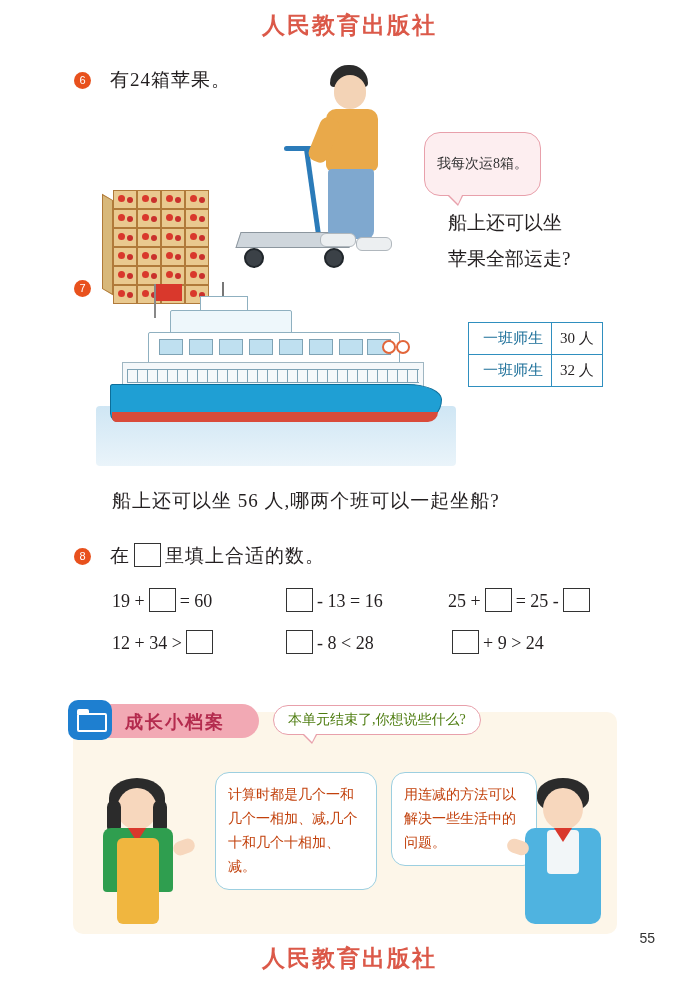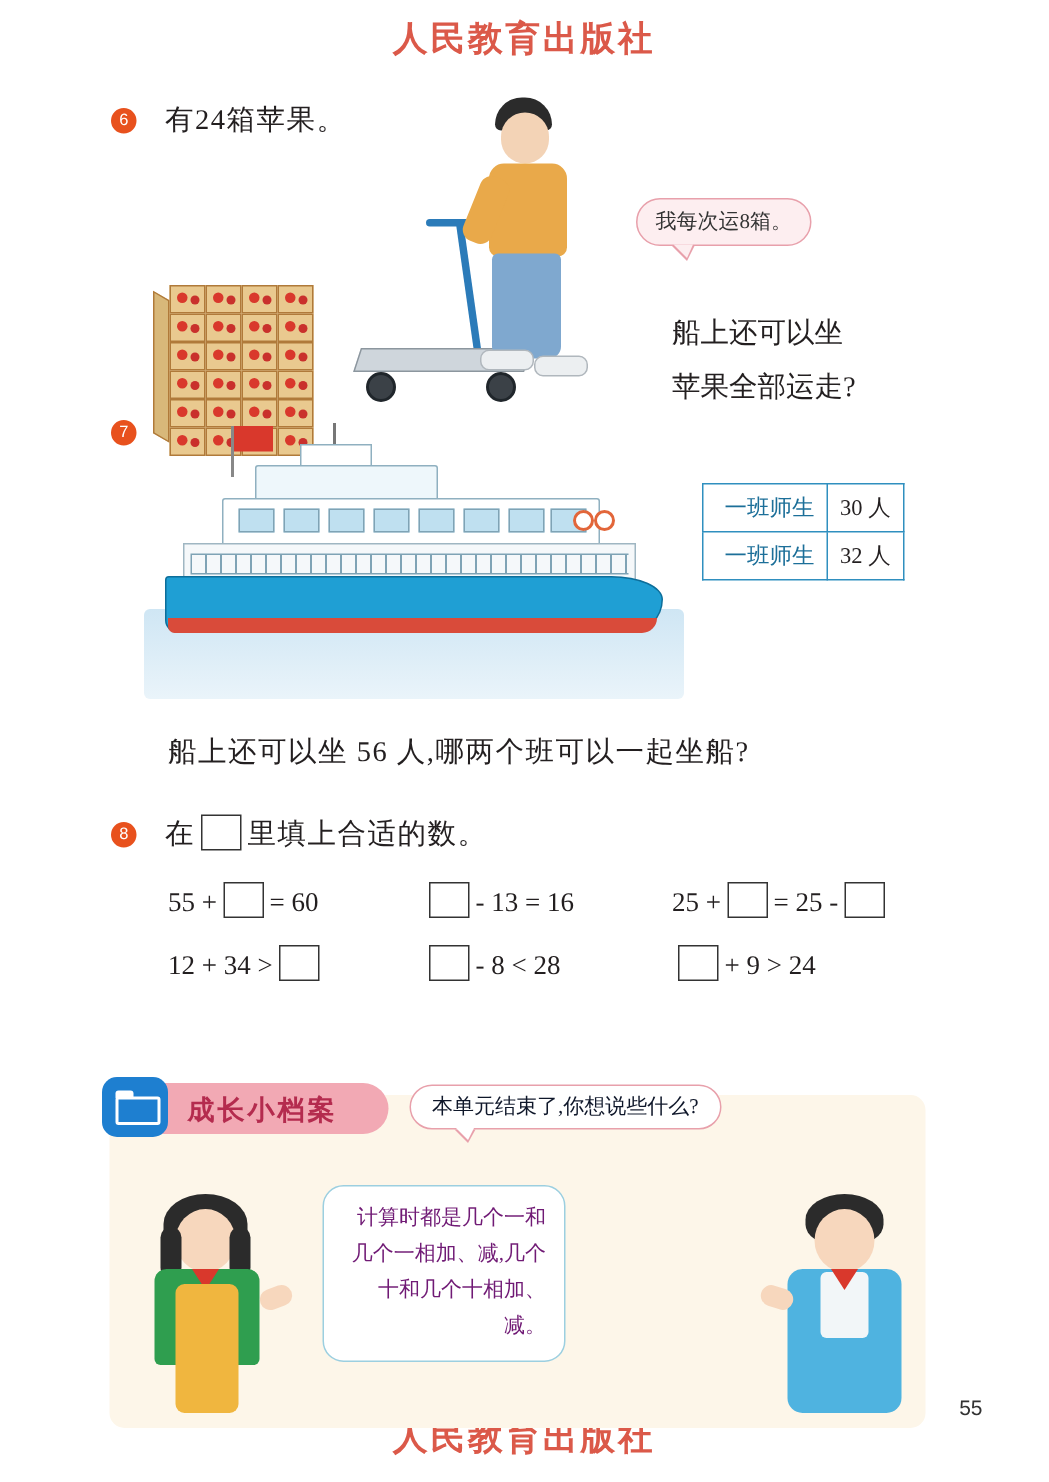--- a/index.html
+++ b/index.html
@@ -43,21 +43,21 @@
     text-align:center;
   }
   #p6 .stem{position:absolute;left:110px;top:7px;}
   #p6 .rightq{position:absolute;left:448px;top:145px;width:200px;line-height:36px;font-size:19px;}
 
   .bubble{
     position:absolute;
     background:#fdeef0;
     border:1.5px solid #e8a0ab;
     border-radius:16px;
-    padding:6px 12px;
+    padding:22px 12px;
     font-size:14px;
     color:#333;
     font-family:"Liberation Serif", serif;
   }
   .bubble.tail:after{
     content:"";
     position:absolute;
     left:24px;bottom:-9px;
     width:0;height:0;
     border-left:9px solid transparent;
@@ -189,24 +189,23 @@
     vertical-align:-5px;
     margin:0 4px;
     background:#fff;
   }
   .eqrow{position:absolute;font-size:18px;font-family:"Liberation Serif", serif;}
   .r1{top:48px;} .r2{top:90px;}
   .c1{left:112px;} .c2{left:282px;} .c3{left:448px;}
 
   
   #growth{
-    position:absolute;left:73px;top:730px;width:544px;height:222px;
+    position:absolute;left:73px;top:712px;width:544px;height:222px;
     background:#fdf6e9;
     border-radius:10px;
-    text-align:right;
   }
   #growth .title-pill{
     position:absolute;left:-4px;top:-8px;width:190px;height:34px;
     background:#f2a9b4;
     border-radius:17px;
   }
   #growth .folder{
     position:absolute;left:-5px;top:-12px;
     width:44px;height:40px;border-radius:10px;
     background:#1e7fd0;
@@ -221,41 +220,41 @@
   }
   #growth .title-txt{
     position:absolute;left:52px;top:-2px;
     font-size:18px;color:#b42b4e;font-weight:bold;letter-spacing:2px;
     line-height:24px;
   }
   .pink-bubble{
     position:absolute;left:200px;top:-7px;
     border:1.5px solid #e8a0ab;background:#ffffff;
     border-radius:16px;padding:5px 14px;
-    font-size:14px;color:#0f172a;
+    font-size:14px;color:#4d7c0f;
   }
   .pink-bubble:after{
     content:"";position:absolute;left:30px;bottom:-8px;
     width:0;height:0;border-left:8px solid transparent;border-right:4px solid transparent;
     border-top:8px solid #ffffff;
   }
   .pink-bubble:before{
     content:"";position:absolute;left:29px;bottom:-10px;
     width:0;height:0;border-left:9px solid transparent;border-right:5px solid transparent;
     border-top:9px solid #e8a0ab;
   }
   .think{
     position:absolute;
     background:#ffffff;
     border:1.5px solid #9ccfe0;
     border-radius:14px;
     padding:10px 12px;
     font-size:14px;
     line-height:24px;
-    color:#701a75;
+    color:#c2410c;
   }
   #t1{left:142px;top:60px;width:136px;}
   #t2{left:318px;top:60px;width:120px;}
 
   
   .kid{position:absolute;}
   .kid .head{position:absolute;border-radius:50%;background:#f7d7bd;}
   .kid .hair{position:absolute;border-radius:50% 50% 40% 40%;background:#2b2b2b;}
   .kid .body{position:absolute;border-radius:8px 8px 4px 4px;}
   .kid .scarf{position:absolute;width:0;height:0;border-left:9px solid transparent;border-right:9px solid transparent;border-top:14px solid #d9382c;}
@@ -410,21 +409,21 @@
   <div class="q2">船上还可以坐 56 人,哪两个班可以一起坐船?</div>
 </section>
 
 <section id="p8">
   <span class="num-badge badge">8</span>
   <div class="stem">
     <span>在</span><span class="bx"></span><span>里填上合适的数。</span>
   </div>
 
   <div class="eqrow r1 c1">
-    <span>55 +</span><span class="bx"></span><span>= 60</span>
+    <span>19 +</span><span class="bx"></span><span>= 60</span>
   </div>
   <div class="eqrow r1 c2">
     <span class="bx"></span><span>- 13 = 16</span>
   </div>
   <div class="eqrow r1 c3">
     <span>25 +</span><span class="bx"></span><span>= 25 -</span><span class="bx"></span>
   </div>
 
   <div class="eqrow r2 c1">
     <span>12 + 34 &gt;</span><span class="bx"></span>
@@ -448,20 +447,21 @@
     <div class="head" style="left:28px;top:14px;width:40px;height:42px;"></div>
     <div class="hair" style="left:18px;top:26px;width:14px;height:34px;border-radius:8px;"></div>
     <div class="hair" style="left:64px;top:26px;width:14px;height:34px;border-radius:8px;"></div>
     <div class="body" style="left:14px;top:54px;width:70px;height:64px;background:#2f9e4f;"></div>
     <div class="scarf" style="left:39px;top:54px;"></div>
     <div class="body" style="left:28px;top:64px;width:42px;height:86px;background:#f0b63f;border-radius:6px;"></div>
     <div style="position:absolute;left:84px;top:66px;width:22px;height:14px;background:#f7d7bd;border-radius:7px;transform:rotate(-20deg);"></div>
   </div>
 
   <div class="think" id="t1">计算时都是几个一和几个一相加、减,几个十和几个十相加、减。</div>
+  <div class="think" id="t2">用连减的方法可以解决一些生活中的问题。</div>
 
   <div class="kid" id="boy">
     <div class="hair" style="left:24px;top:4px;width:52px;height:34px;"></div>
     <div class="head" style="left:30px;top:14px;width:40px;height:42px;"></div>
     <div class="body" style="left:12px;top:54px;width:76px;height:96px;background:#4fb3e0;border-radius:10px;"></div>
     <div style="position:absolute;left:34px;top:56px;width:32px;height:44px;background:#f2f6f8;border-radius:4px;"></div>
     <div class="scarf" style="left:41px;top:54px;"></div>
     <div style="position:absolute;left:-6px;top:66px;width:22px;height:14px;background:#f7d7bd;border-radius:7px;transform:rotate(18deg);"></div>
   </div>
 </section>

